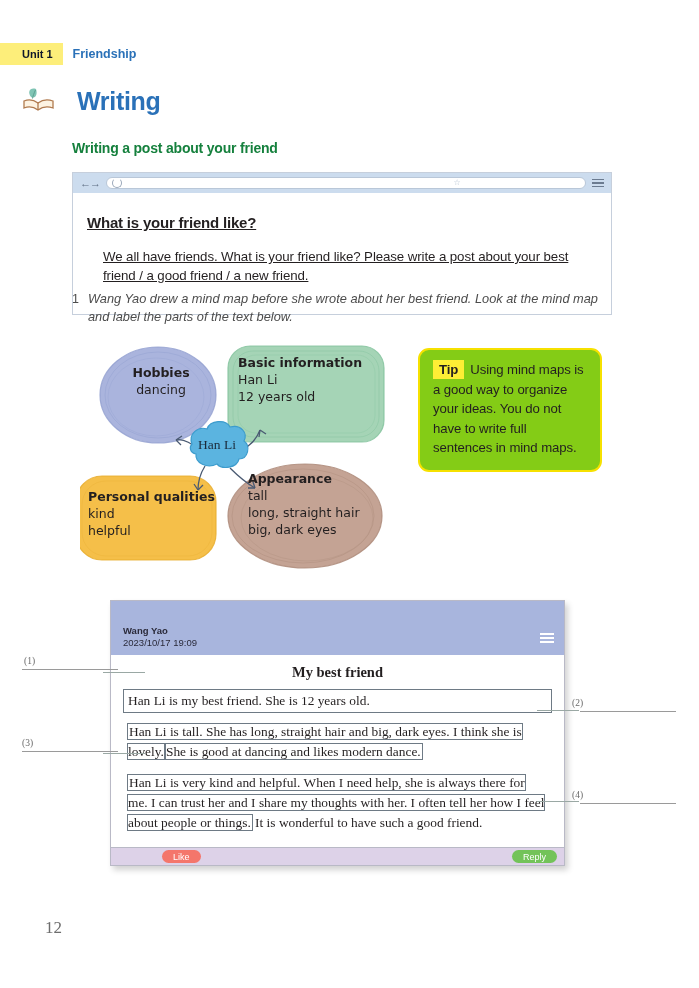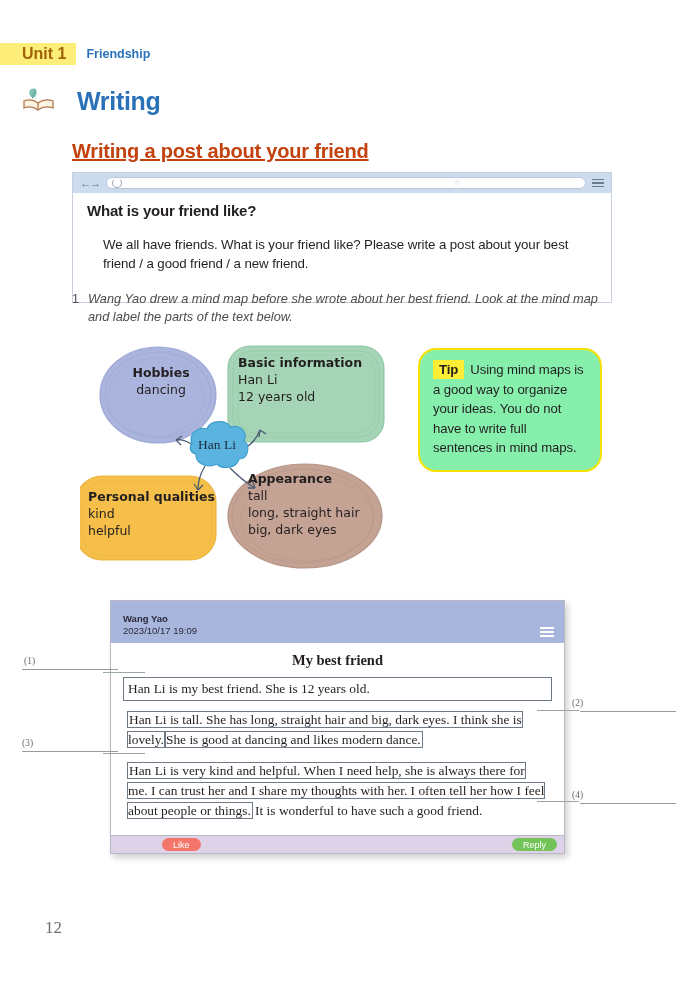--- a/index.html
+++ b/index.html
@@ -20,23 +20,23 @@
   .unit-bar {
     position: absolute;
     left: 0;
     top: 43px;
     display: flex;
     align-items: center;
     height: 22px;
   }
   .unit-chip {
     background: #fdee7a;
-    color: #a16207;
-    font-weight: bold;
-    font-size: 16px;
+    color: #0f172a;
+    font-weight: bold;
+    font-size: 11px;
     padding: 4px 10px 4px 22px;
     line-height: 14px;
   }
   .unit-topic {
     color: #2a71b8;
     font-size: 12.5px;
     font-weight: bold;
     margin-left: 10px;
   }
 
@@ -52,25 +52,24 @@
     color: #2a71b8;
     font-size: 25px;
     font-weight: bold;
     letter-spacing: -0.3px;
   }
 
   .task-title {
     position: absolute;
     left: 72px;
     top: 140px;
-    font-size: 20px;
-    font-weight: bold;
-    color: #c2410c;
+    font-size: 14px;
+    font-weight: bold;
+    color: #15803d;
     letter-spacing: -0.2px;
-    text-decoration: underline;
   }
 
   
   .browser {
     position: absolute;
     left: 72px;
     top: 172px;
     width: 540px;
     border: 1px solid #c6cfdc;
     background: #ffffff;
@@ -122,21 +121,22 @@
     flex-direction: column;
     gap: 2px;
     flex: 0 0 auto;
   }
   .hamburger i {
     display: block;
     height: 1.5px;
     background: #6b7b90;
   }
   .browser-body {
-    padding: 9px 14px 13px 14px;
+    padding: 21px 14px 13px 14px;
+    text-decoration: underline;
   }
   .browser-q {
     font-size: 15px;
     font-weight: bold;
     margin: 0 0 3px 0;
     letter-spacing: -0.2px;
   }
   .browser-p {
     font-size: 13.3px;
     line-height: 19px;
@@ -193,22 +193,22 @@
   }
 
   
   .tip {
     position: absolute;
     left: 418px;
     top: 348px;
     width: 184px;
     box-sizing: border-box;
     border: 2.5px solid #f6e100;
-    border-radius: 18px;
-    background: #86efac;
+    border-radius: 11px;
+    background: #84cc16;
     padding: 10px 13px 12px 13px;
   }
   .tip .body {
     font-size: 13.2px;
     line-height: 19.5px;
     letter-spacing: -0.1px;
   }
   .tip .badge {
     background: #fdee35;
     font-weight: bold;
@@ -222,24 +222,24 @@
     left: 110px;
     top: 600px;
     width: 455px;
     box-sizing: border-box;
     background: #ffffff;
     border: 1px solid #b9b9c6;
     box-shadow: 3px 4px 6px rgba(0,0,0,0.18);
   }
   .post-head {
     background: #a8b5dd;
-    padding: 12px 10px 6px 12px;
+    padding: 24px 10px 6px 12px;
     display: flex;
     justify-content: space-between;
-    align-items: flex-end;
+    align-items: center;
     gap: 41px;
   }
   .post-head .who {
     font-size: 9.5px;
     font-weight: bold;
     color: #2a2a3a;
     line-height: 12px;
   }
   .post-head .when {
     font-size: 9.5px;

